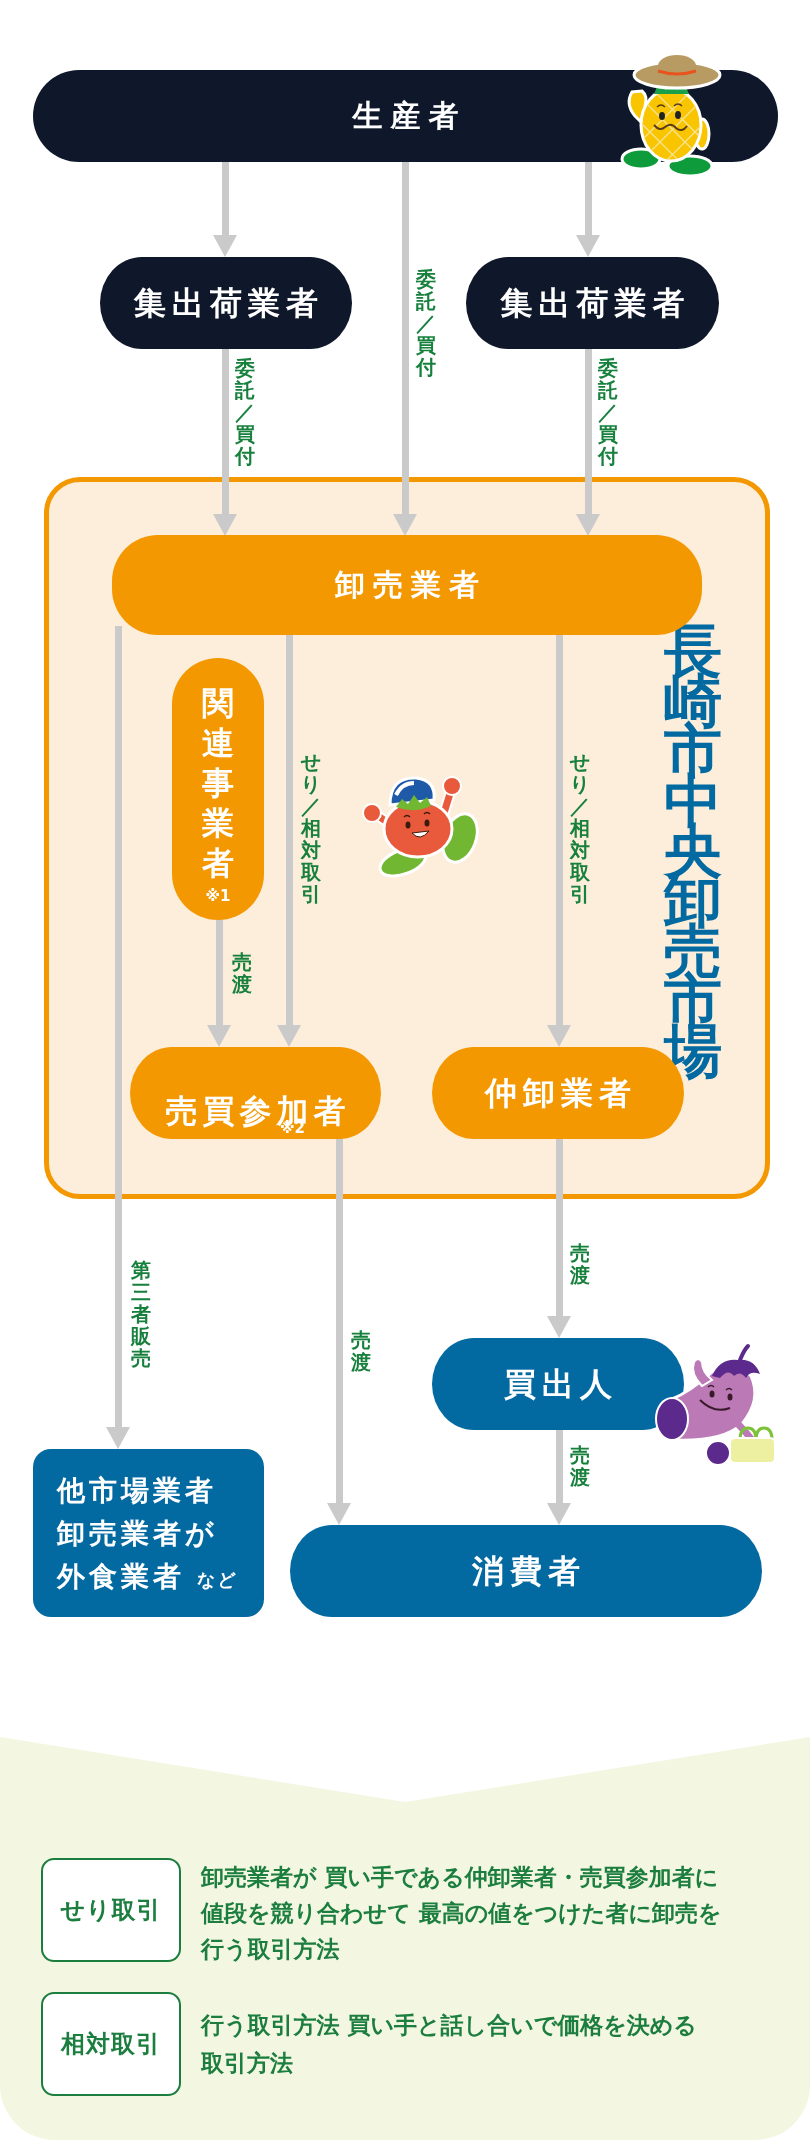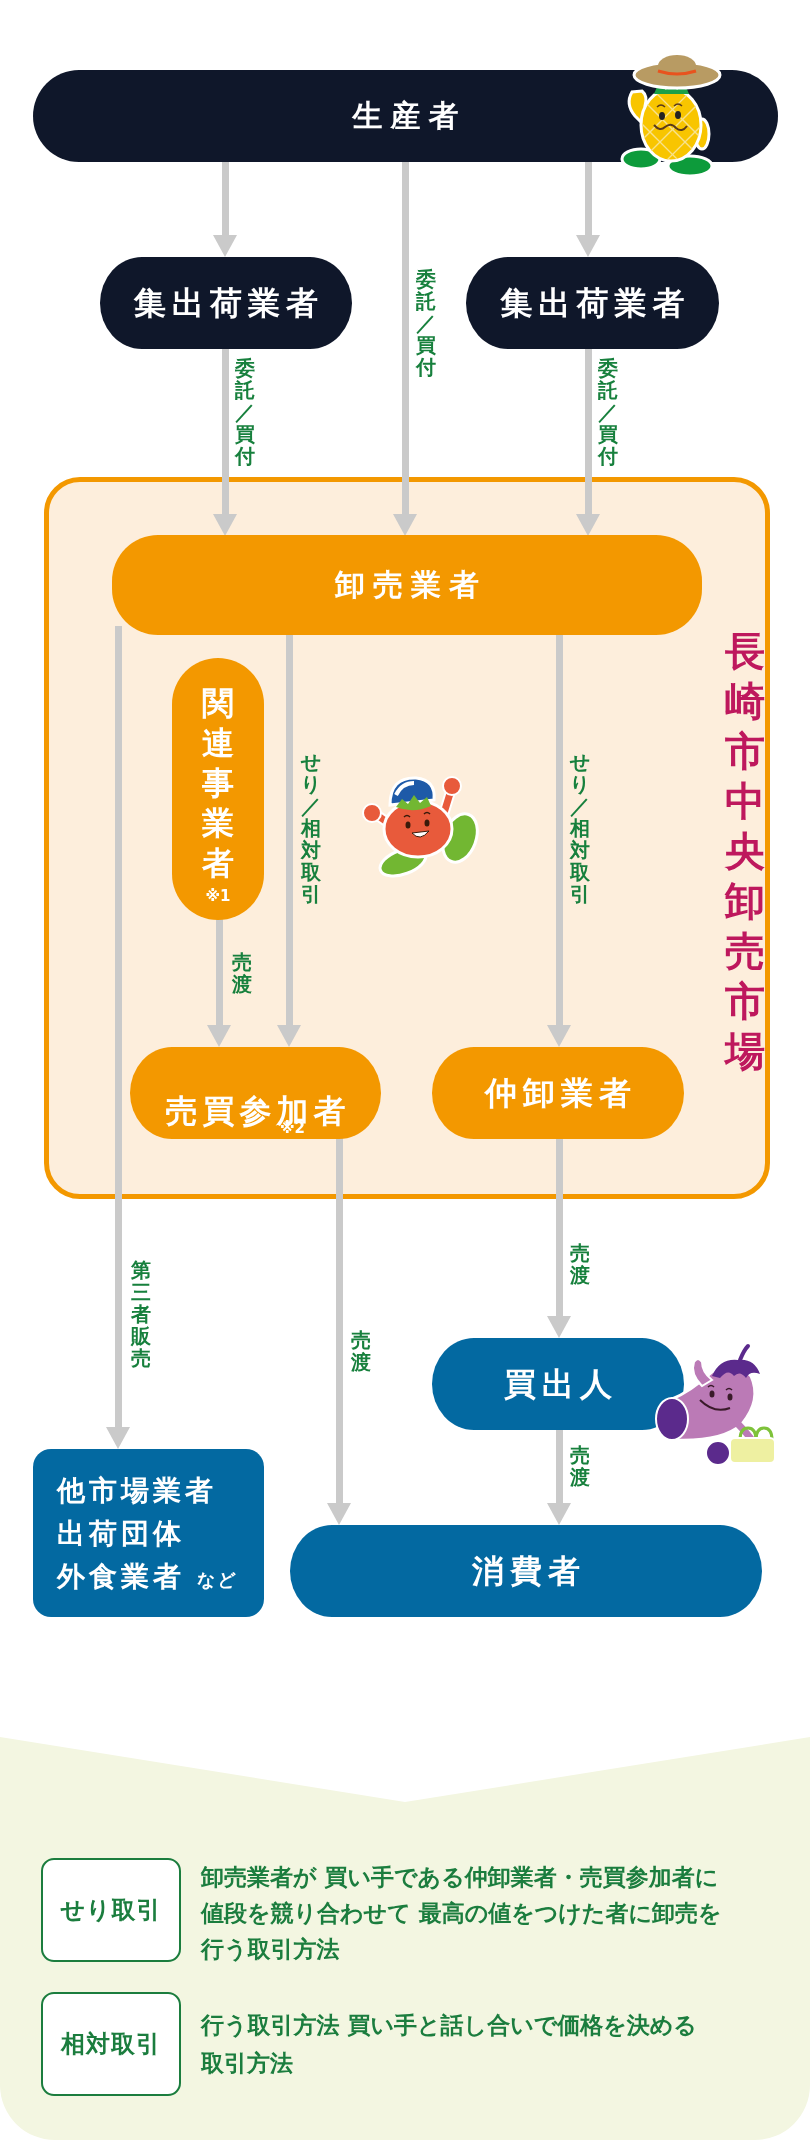--- a/index.html
+++ b/index.html
@@ -18,22 +18,22 @@
           font-weight: bold; z-index: 3; box-sizing: border-box; }
   .node .txt { font-size: 32px; letter-spacing: 6px; margin-right: -6px; white-space: nowrap; line-height: 1; }
   .green { background: #0f172a; }
   .orange { background: #f39800; }
   .blue { background: #0369a1; }
   .pill { border-radius: 42px / 46px; }
 
   .vlabel { position: absolute; z-index: 3; width: 22px; font-size: 20px; line-height: 22px; text-align: center;
             color: #17803d; font-weight: bold; word-break: break-all; line-break: anywhere; white-space: normal; }
 
-  .market-name { position: absolute; left: 720px; top: 626px; width: 50px; font-size: 40px; line-height: 50px;
-                 text-align: center; color: #be185d; font-weight: bold; z-index: 3;
+  .market-name { position: absolute; left: 664px; top: 626px; width: 50px; font-size: 58px; line-height: 50px;
+                 text-align: center; color: #0369a1; font-weight: bold; z-index: 3;
                  word-break: break-all; line-break: anywhere; }
 
   .related { flex-direction: column; justify-content: flex-start; padding-top: 25px; border-radius: 46px; }
   .related .vtxt { width: 40px; font-size: 32px; line-height: 40px; text-align: center;
                    word-break: break-all; line-break: anywhere; }
   .note { font-size: 15px; line-height: 18px; font-weight: bold; color: #ffffff; }
   .related .note { margin-top: 4px; }
   .participant .note { position: absolute; left: 150px; top: 72px; }
 
   .others { border-radius: 18px; display: block; padding: 20px 0 0 24px; }
@@ -147,21 +147,21 @@
     <span class="note">※2</span>
   </div>
   <div class="node orange pill" style="left:432px;top:1047px;width:252px;height:92px;">
     <span class="txt">仲卸業者</span>
   </div>
   <div class="node blue pill" style="left:432px;top:1338px;width:252px;height:92px;">
     <span class="txt">買出人</span>
   </div>
   <div class="node blue others" style="left:33px;top:1449px;width:231px;height:168px;">
     <div class="others-line">他市場業者</div>
-    <div class="others-line">出荷団体</div>
+    <div class="others-line">卸売業者が</div>
     <div class="others-line"><span>外食業者</span><span class="nado">など</span></div>
   </div>
   <div class="node blue pill" style="left:290px;top:1525px;width:472px;height:92px;">
     <span class="txt">消費者</span>
   </div>
 
   <svg class="mascot" style="left:620px;top:52px;" width="112" height="128" viewBox="0 0 112 128">
     <defs>
         <clipPath id="pbody">
           <ellipse cx="51" cy="73" rx="29" ry="35"></ellipse>

